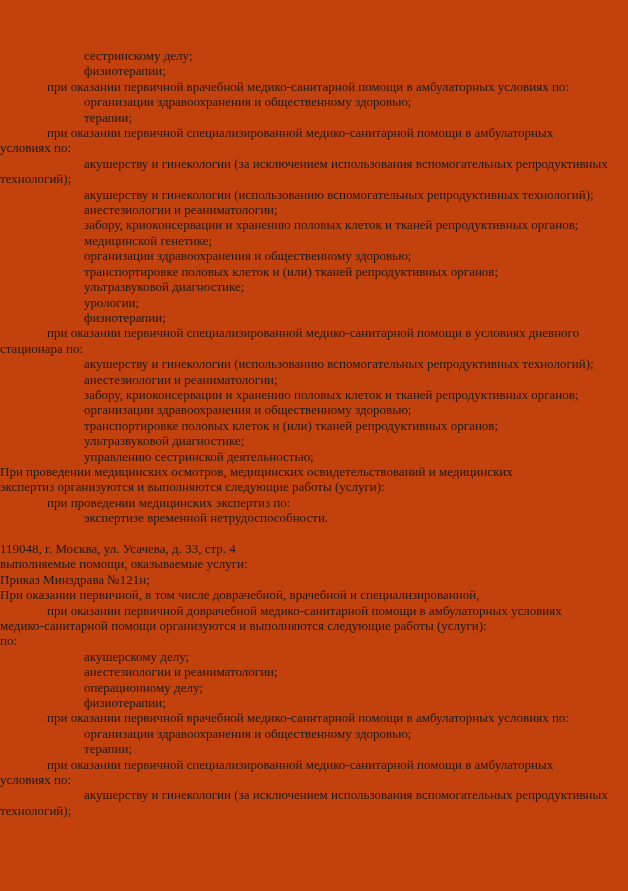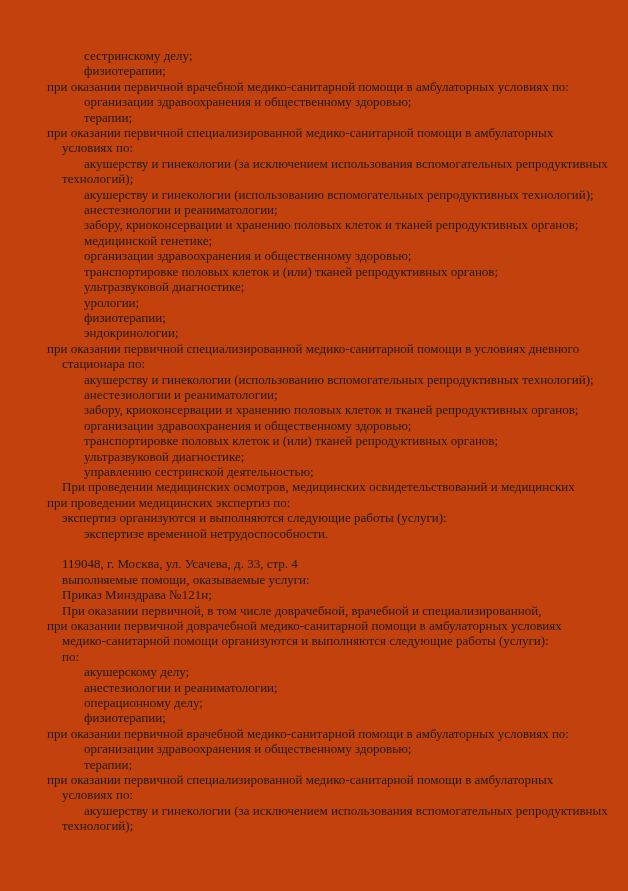--- a/index.html
+++ b/index.html
@@ -21,21 +21,20 @@
     background: #ffffff;
     overflow: hidden;
     font-family: "Liberation Serif", "DejaVu Serif", serif;
     font-size: 13px;
     line-height: 15.4px;
     color: #1b1b1b;
   }
   .line {
     white-space: pre;
     min-height: 15.4px;
-    padding-left: 62px;
   }
   .line.i1 { padding-left: 47px; }
   .line.i2 { padding-left: 84px; }
 </style>
 </head>
 <body>
 
 <div class="page" style="color: rgb(27, 27, 27); background: #c2410c;">
   <div>
       <div class="line i2">сестринскому делу;</div>
@@ -49,33 +48,32 @@
       <div class="line">технологий);</div>
       <div class="line i2">акушерству и гинекологии (использованию вспомогательных репродуктивных технологий);</div>
       <div class="line i2">анестезиологии и реаниматологии;</div>
       <div class="line i2">забору, криоконсервации и хранению половых клеток и тканей репродуктивных органов;</div>
       <div class="line i2">медицинской генетике;</div>
       <div class="line i2">организации здравоохранения и общественному здоровью;</div>
       <div class="line i2">транспортировке половых клеток и (или) тканей репродуктивных органов;</div>
       <div class="line i2">ультразвуковой диагностике;</div>
       <div class="line i2">урологии;</div>
       <div class="line i2">физиотерапии;</div>
-      <div class="line i2">эндокринологии;</div>
       <div class="line i1">при оказании первичной специализированной медико-санитарной помощи в условиях дневного</div>
       <div class="line">стационара по:</div>
       <div class="line i2">акушерству и гинекологии (использованию вспомогательных репродуктивных технологий);</div>
       <div class="line i2">анестезиологии и реаниматологии;</div>
       <div class="line i2">забору, криоконсервации и хранению половых клеток и тканей репродуктивных органов;</div>
       <div class="line i2">организации здравоохранения и общественному здоровью;</div>
       <div class="line i2">транспортировке половых клеток и (или) тканей репродуктивных органов;</div>
       <div class="line i2">ультразвуковой диагностике;</div>
       <div class="line i2">управлению сестринской деятельностью;</div>
       <div class="line">При проведении медицинских осмотров, медицинских освидетельствований и медицинских</div>
+      <div class="line">экспертиз организуются и выполняются следующие работы (услуги):</div>
       <div class="line i1">при проведении медицинских экспертиз по:</div>
-      <div class="line">экспертиз организуются и выполняются следующие работы (услуги):</div>
       <div class="line i2">экспертизе временной нетрудоспособности.</div>
       <div class="line"></div>
       <div class="line">119048, г. Москва, ул. Усачева, д. 33, стр. 4</div>
       <div class="line">выполняемые помощи, оказываемые услуги:</div>
       <div class="line">Приказ Минздрава №121н;</div>
       <div class="line">При оказании первичной, в том числе доврачебной, врачебной и специализированной,</div>
       <div class="line i1">при оказании первичной доврачебной медико-санитарной помощи в амбулаторных условиях</div>
       <div class="line">медико-санитарной помощи организуются и выполняются следующие работы (услуги):</div>
       <div class="line">по:</div>
       <div class="line i2">акушерскому делу;</div>

